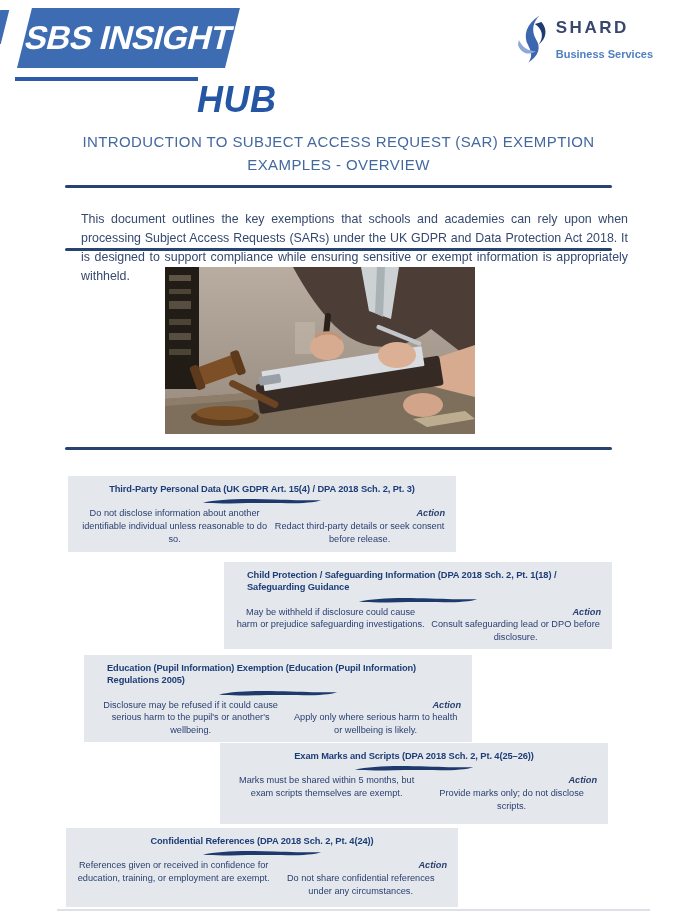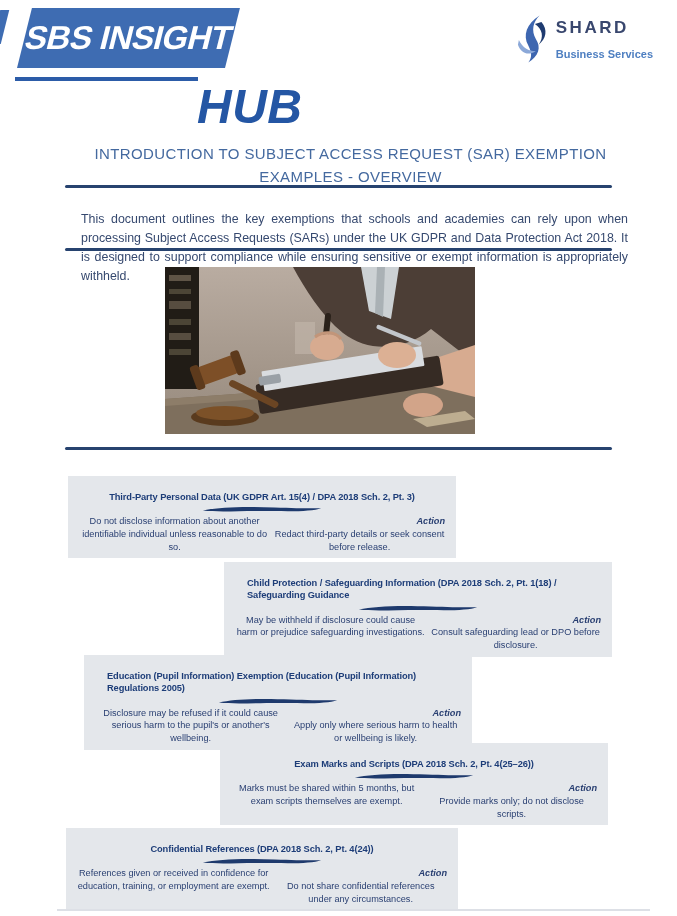--- a/index.html
+++ b/index.html
@@ -8,45 +8,45 @@
 
   
   .edge-sliver{position:absolute;left:-4px;top:10px;width:9px;height:34px;
         background:var(--brand-blue,#3e6cb2);transform:skewX(-14deg);}
   .brand-box{position:absolute;left:17px;top:8px;width:208px;height:60px;
         background:var(--brand-blue,#3e6cb2);transform:skewX(-14deg);
         transform-origin:bottom left;display:flex;align-items:center;justify-content:center;}
   .brand-text{color:#ffffff;font-weight:bold;font-size:33px;letter-spacing:-0.5px;white-space:nowrap;}
   .brand-underline{position:absolute;left:15px;top:77px;width:183px;height:4px;
         background:var(--underline-blue,#2c5ca8);}
-  .brand-hub{position:absolute;left:197px;top:79px;font-size:48px;font-weight:bold;
+  .brand-hub{position:absolute;left:197px;top:79px;font-size:36px;font-weight:bold;
         font-style:italic;color:var(--hub-blue,#2456a4);letter-spacing:0.5px;}
 
   .logo{position:absolute;right:24px;top:13px;display:flex;align-items:center;gap:7px;font-weight:bold;}
   .logo-icon{width:32px;height:52px;}
   .logo-name{font-size:17px;letter-spacing:2.5px;color:var(--logo-text-navy,#39476e);}
   .logo-tagline{font-size:11px;color:var(--logo-tagline-blue,#4e7fc1);margin-top:10px;}
 
   
-  .doc-title{position:absolute;top:131px;left:50%;transform:translateX(-50%);width:520px;margin:12px;
+  .doc-title{position:absolute;top:131px;left:50%;transform:translateX(-50%);width:520px;margin:0;
         text-align:center;color:var(--title-blue,#44699f);font-size:15px;font-weight:normal;
         line-height:1.5;letter-spacing:0.4px;}
   .rule{position:absolute;left:65px;width:547px;height:2.5px;border-radius:2px;
         background:var(--rule-navy,#27436f);}
   .rule-1{top:185px;} .rule-2{top:248px;} .rule-3{top:447px;}
   .intro{position:absolute;top:194px;left:65px;width:547px;margin:16px;font-size:12.4px;
         line-height:1.52;color:var(--body-navy,#36496f);text-align:justify;}
 
   
   .photo{position:absolute;left:165px;top:267px;width:310px;height:167px;}
   .photo svg{display:block;width:100%;height:100%;}
 
   
   .card{position:absolute;box-sizing:border-box;background:var(--card-bg,#e4e7eb);
-        padding:15px 11px 5px;}
+        padding:7px 11px 5px;}
   .card-pos-1{left:68px; top:476px;width:388px;min-height:76px;}
   .card-pos-2{left:224px;top:562px;width:388px;min-height:81px;}
   .card-pos-3{left:84px; top:655px;width:388px;min-height:76px;}
   .card-pos-4{left:220px;top:743px;width:388px;min-height:81px;}
   .card-pos-5{left:66px; top:828px;width:392px;min-height:79px;}
   .card-title{font-size:9.3px;font-weight:bold;color:var(--card-navy,#1d3d78);
         line-height:1.32;letter-spacing:-0.1px;}
   .align-center .card-title{text-align:center;}
   .align-left .card-title{text-align:left;padding-left:12px;padding-right:6px;}
   .swoosh{display:block;margin:2px auto 2px;width:126px;height:8px;}

